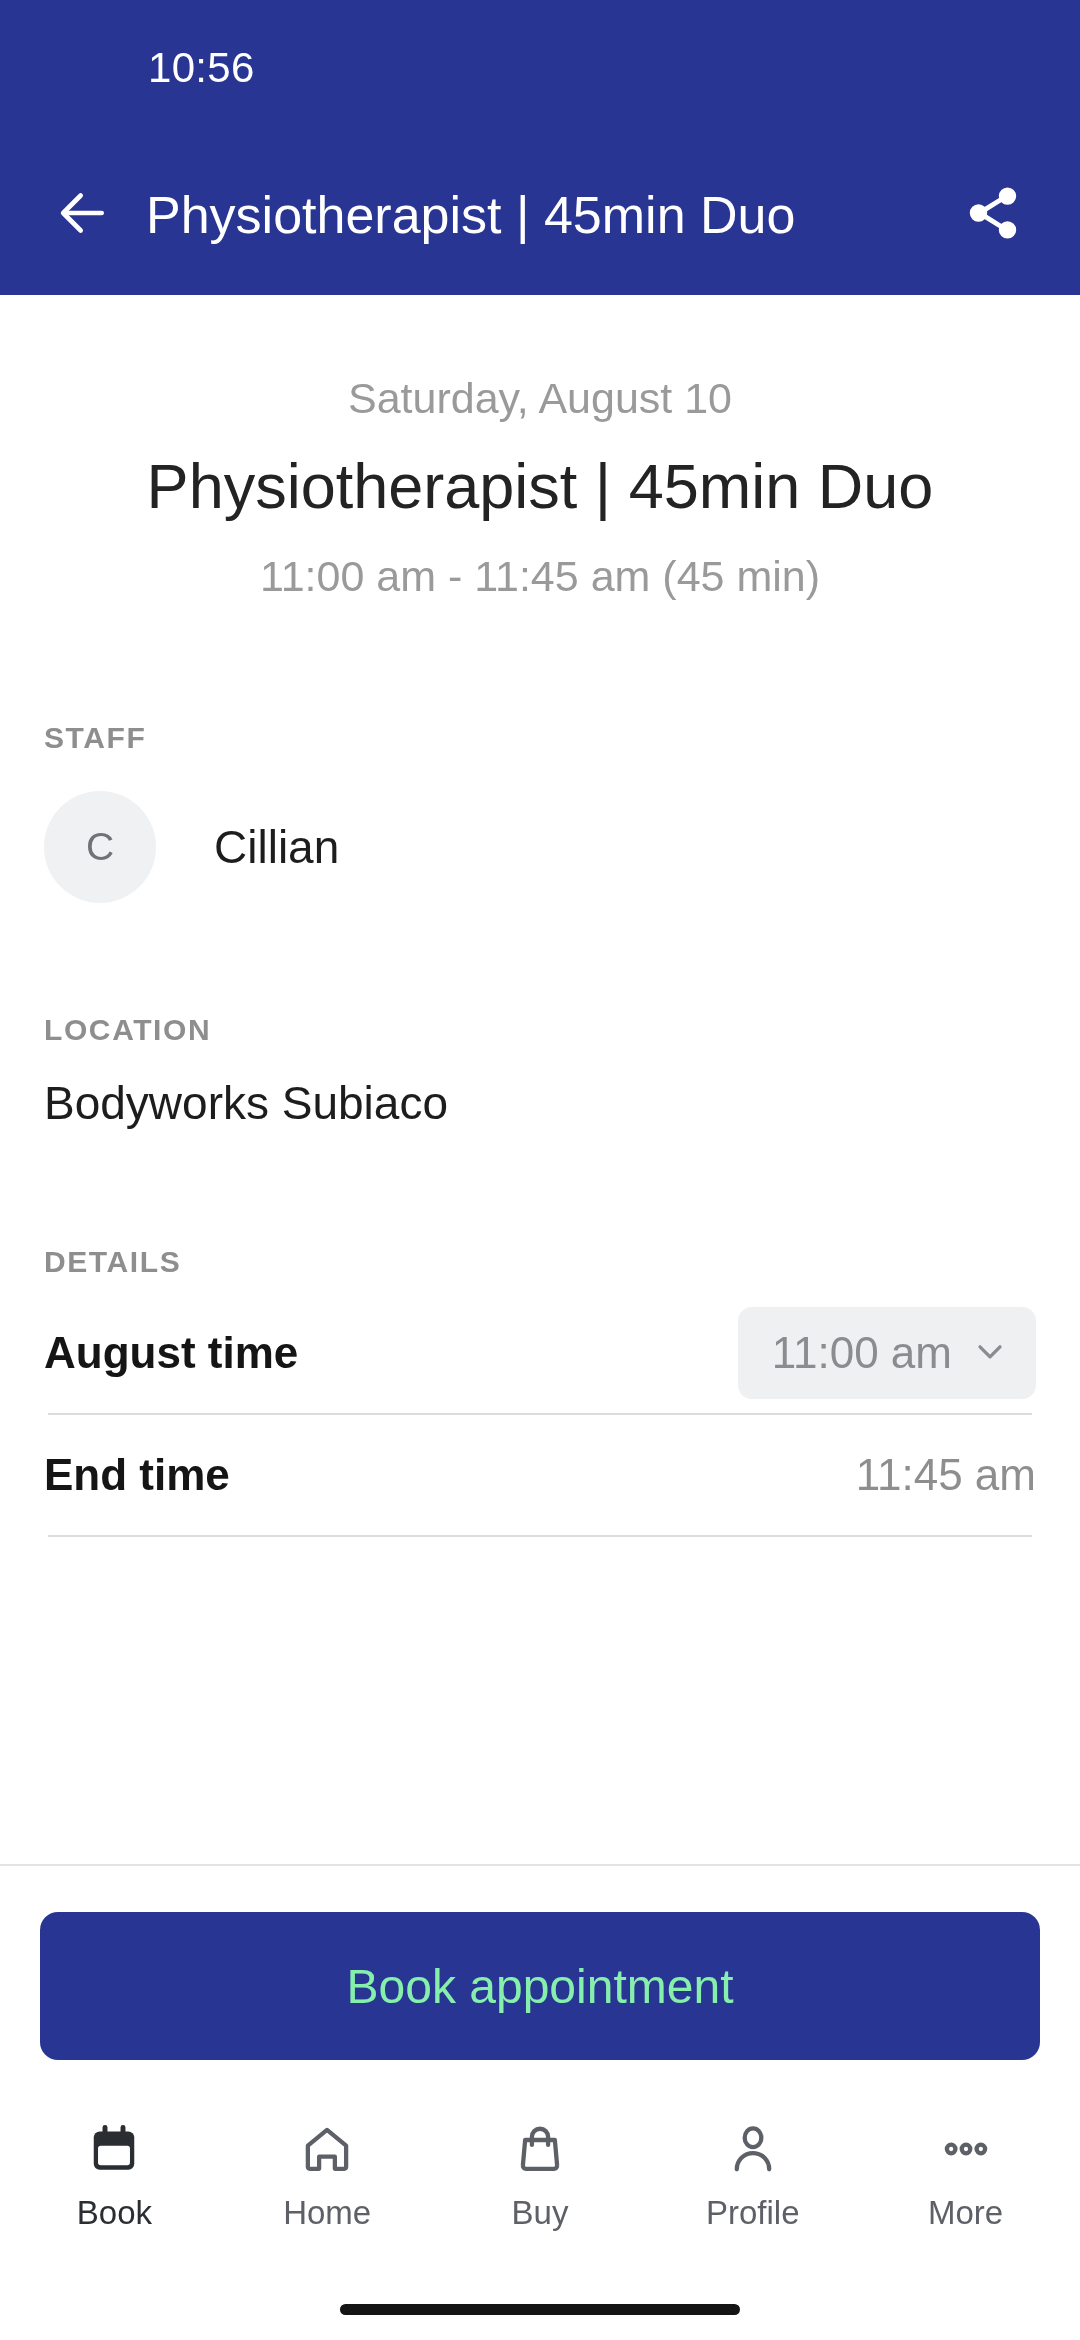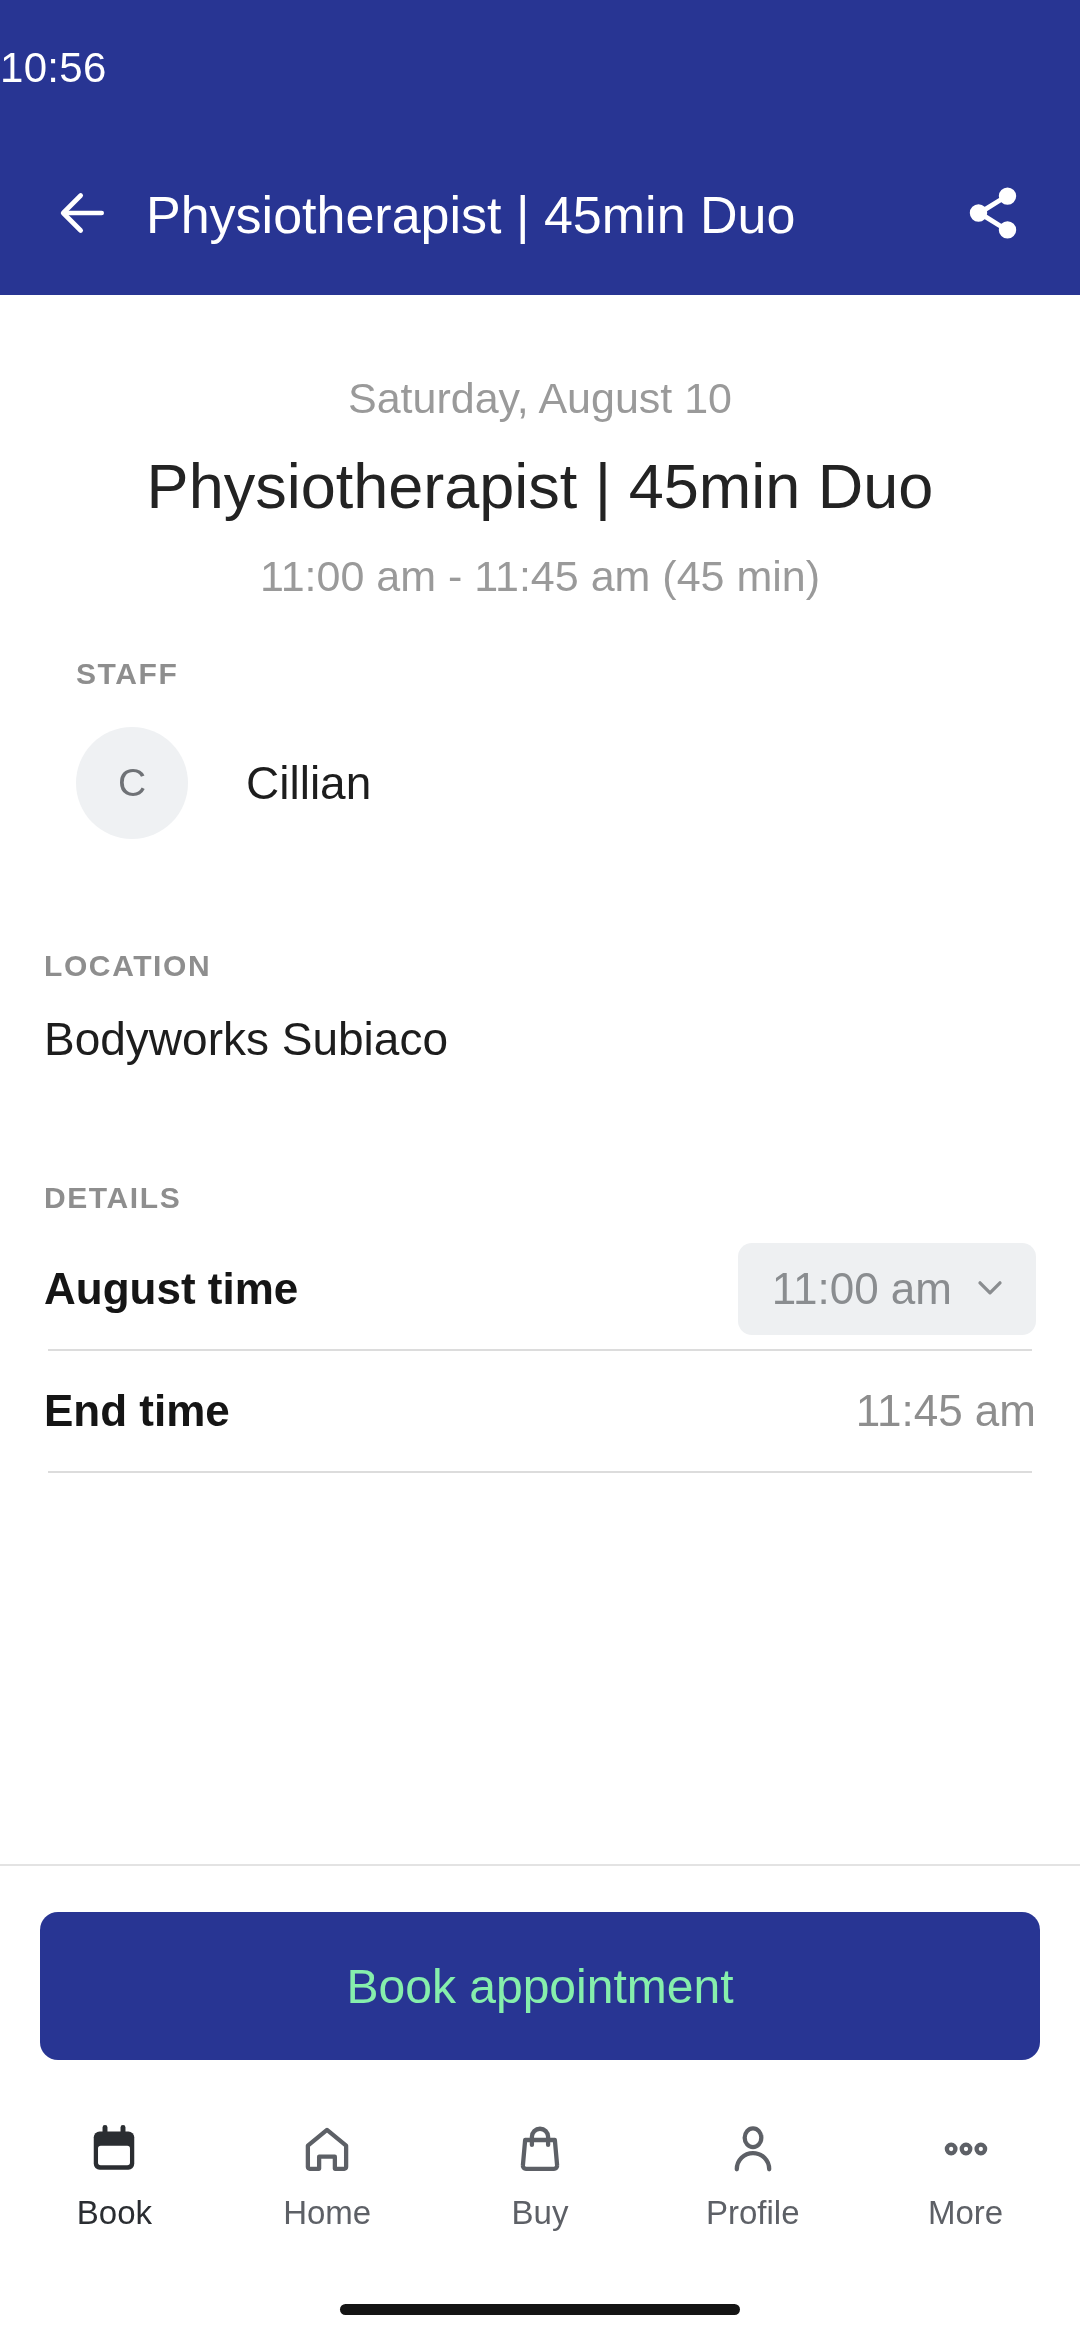--- a/index.html
+++ b/index.html
@@ -11,20 +11,21 @@
   }
   .phone { position:relative; width:1080px; height:2340px; overflow:hidden; background:#fff; display:flex; flex-direction:column; }
 
   
   .statusbar {
     background:#283593;
     height:135px;
     flex:0 0 135px;
     display:flex;
     align-items:center;
+    padding-left:148px;
   }
   .status-clock {
     color:#ffffff;
     font-size:42px;
     letter-spacing:0.3px;
   }
 
   
   .appbar {
     background:#283593;
@@ -83,21 +84,21 @@
   }
 
   .section-label {
     color:#8e8e8e;
     font-size:30px;
     font-weight:700;
     letter-spacing:1.6px;
     padding:0 44px;
   }
 
-  .staff-wrap { margin-top:56px;padding-left:32px; }
+  .staff-wrap { margin-top:120px; }
   .staff-row {
     display:flex;
     align-items:center;
     padding:0 44px;
     margin-top:36px;
   }
   .avatar {
     width:112px; height:112px;
     border-radius:50%;
     background:#eff1f3;

